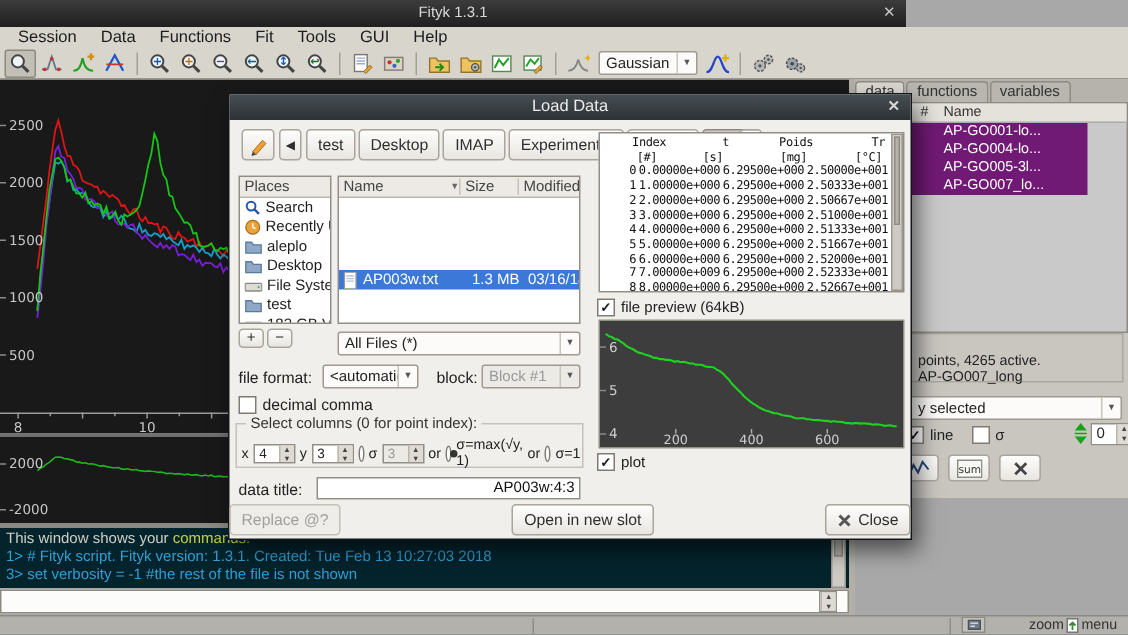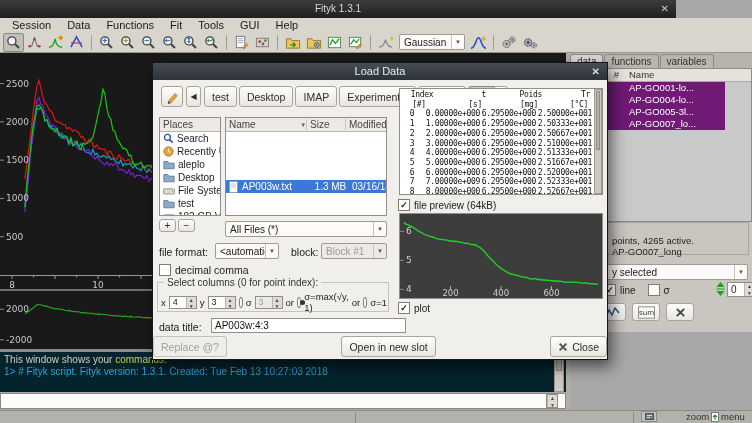--- a/index.html
+++ b/index.html
@@ -1,20 +1,20 @@
 <!DOCTYPE html>
 <html><head>
 <meta charset="utf-8">
 <style>
   html,body{margin:0;padding:0;background:#777;}
   #app{position:relative;width:752px;height:423px;background:#a8a8a8;overflow:hidden;
        font-family:"Liberation Sans",sans-serif;font-size:11px;color:#222;}
   .abs{position:absolute;}
   
-  .titlebar{left:0;top:0;width:676px;height:18px;background:linear-gradient(#3c3c3c,#1f1f1f);
+  .titlebar{left:0;top:0;width:604px;height:18px;background:linear-gradient(#3c3c3c,#1f1f1f);
             color:#d8d8d8;font-size:10px;line-height:18px;text-align:center;}
   .titlebar .close{position:absolute;right:7px;top:0;color:#c9c9c9;font-size:10px;cursor:default;}
   
   .menubar{left:0;top:18px;width:752px;height:14px;background:#d8d5cd;display:flex;align-items:center;padding-left:4px;}
   .menu-item{padding:16px 8px;font-size:11px;color:#1c1c1c;}
   .toolbar{left:0;top:32px;width:752px;height:21px;background:#d8d5cd;border-bottom:1px solid #9a968e;
            display:flex;align-items:center;padding-left:3px;box-sizing:border-box;}
   .tb-btn{width:21px;height:19px;border:1px solid transparent;background:transparent;padding:0;margin:0;
           display:flex;align-items:center;justify-content:center;}
   .tb-btn.pressed{background:#c2bfb7;border:1px solid #8d897f;border-radius:2px;}
@@ -83,21 +83,21 @@
   .place-item{display:flex;align-items:center;gap:3px;height:13px;font-size:10px;padding-left:3px;
               white-space:nowrap;overflow:hidden;color:#1d1d1d;}
   .file-row{display:flex;align-items:center;height:13px;font-size:10px;white-space:nowrap;margin-top:48px;}
   .file-row.sel{background:#3b78d8;color:#fff;}
   .fieldset{border:1px solid #c6c2ba;position:relative;box-sizing:border-box;}
   .legend{position:absolute;top:-6px;left:6px;background:#f1efeb;padding:0 3px;font-size:10px;color:#333;}
   .txtinput{background:#fff;border:1px solid #938f86;font-size:10px;color:#111;padding:0 3px;
             box-sizing:border-box;font-family:"Liberation Sans",sans-serif;}
   .ptable{font-family:"DejaVu Sans Mono",monospace;font-size:8px;letter-spacing:-0.3px;color:#111;line-height:9.7px;}
   .ptable .r{display:flex;}
-  .ptable .c1{width:24px;text-align:center;}
+  .ptable .c1{width:24px;text-align:right;}
   .ptable .c2{width:56px;text-align:right;}
   .ptable .c3{width:56px;text-align:right;}
   .ptable .c4{width:56px;text-align:right;}
   .lbl{font-size:10.5px;color:#222;}
 </style>
 </head>
 <body>
 
 <div id="app">
 
@@ -321,20 +321,21 @@
       <text x="6" y="21.31578947368421" fill="#c8c8c8" font-size="9">2000</text>
       <line x1="0" y1="48.84210526315789" x2="4" y2="48.84210526315789" stroke="#8a8a8a"></line>
       <text x="6" y="51.84210526315789" fill="#c8c8c8" font-size="9">-2000</text>
     </svg>
   <div class="abs hsep" style="top:349px;height:3px;background:#8d8a84"></div>
 
   <div class="abs cmdwin">
     <div class="cmd-intro"><span>This window shows your </span><b>commands.</b></div>
     <div>
         <div class="cmd-line">1&gt; # Fityk script. Fityk version: 1.3.1. Created: Tue Feb 13 10:27:03 2018</div>
+        <div class="cmd-line">3&gt; set verbosity = -1 #the rest of the file is not shown</div>
       </div>
   </div>
   <div class="abs vscroll" style="left:554px;top:352px;width:10px;height:40px">
       <div class="thumb"></div>
     </div>
 
   <input class="abs cmdinput" value="" style="">
   <span class="abs spin" style="left:546px;top:394px;height:14px">
       <span class="arrs">
         <i>▲</i>
@@ -628,21 +629,21 @@
           <span>or</span>
           <span class="radio on"></span>
           <span>σ=max(√y, 1)</span>
           <span>or</span>
           <span class="radio"></span>
           <span>σ=1</span>
         </div>
       </div>
 
       <span class="lbl abs" style="left:6px;top:241px">data title:</span>
-      <input class="txtinput abs" style="left: 58px; top: 238px; width: 195px; height: 15px;" value="AP003w:4:3">
+      <input class="txtinput abs" style="left: 58px; top: 238px; width: 176px; height: 15px; text-align: right;" value="AP003w:4:3">
 
       <div class="pane abs" style="left:246px;top:8px;width:204px;height:107px">
         <div class="ptable" style="padding-top:1px">
           <div class="r">
             <span class="c1" style="width:44px">Index</span>
             <span class="c2" style="width:42px">t</span>
             <span class="c3">Poids</span>
             <span class="c4" style="width:48px">Tr</span>
           </div>
           <div class="r">

